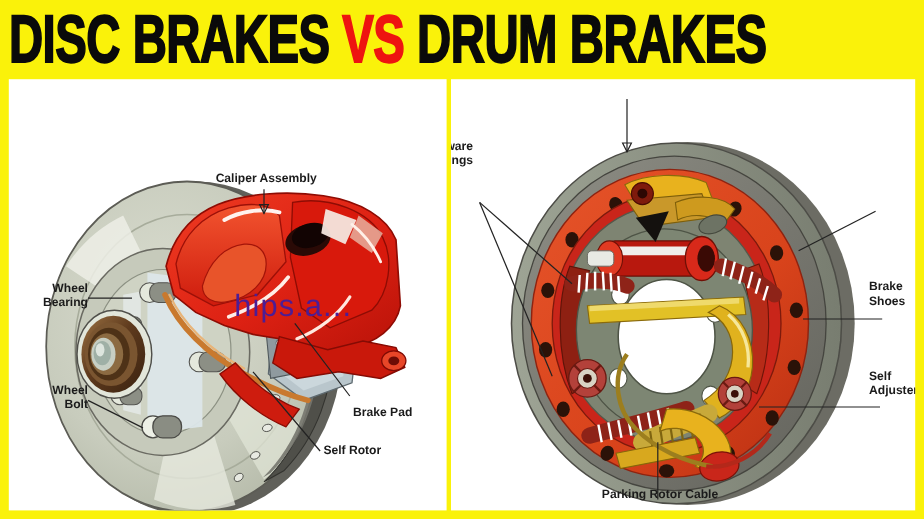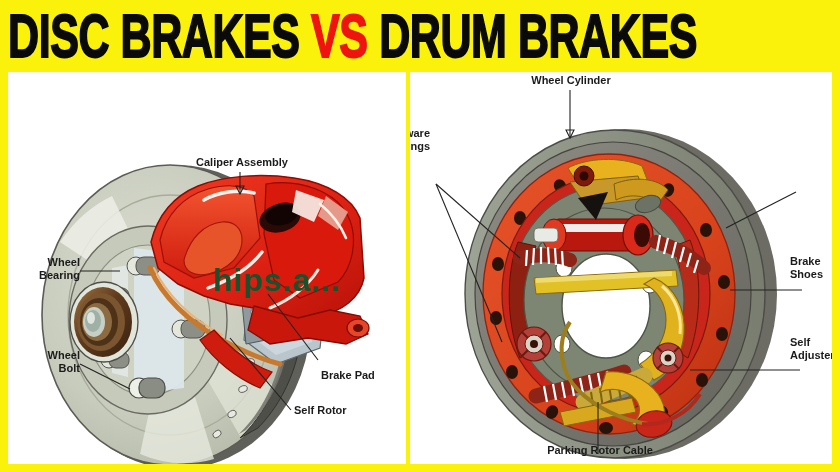--- a/index.html
+++ b/index.html
@@ -40,21 +40,21 @@
     position:relative;
     background:#FFFFFF;
     overflow:hidden;
   }
   .panel-left{width:398px;height:392px;}
   .divider{width:4px;height:392px;background:#FAF20A;}
   .panel-right{width:422px;height:392px;}
 
   .watermark{
     position:absolute;left:205px;top:190px;
-    font-size:32px;color:#14532d;font-weight:bold;letter-spacing:1px;
+    font-size:28px;color:#4c1d95;font-weight:normal;letter-spacing:1px;
     user-select:none;
   }
 
   
   .lbl{
     position:absolute;
     font-family:"Liberation Sans",sans-serif;
     font-weight:bold;
     font-size:11px;
     line-height:13px;
@@ -422,21 +422,20 @@
           <path class="lead" d="M160 66 l-4 -8 l8 0 z" fill="#222"></path>
           <line class="lead" x1="26" y1="112" x2="110" y2="186"></line>
           <line class="lead" x1="26" y1="112" x2="92" y2="270"></line>
           <line class="lead" x1="386" y1="120" x2="316" y2="156"></line>
           <line class="lead" x1="392" y1="218" x2="320" y2="218"></line>
           <line class="lead" x1="390" y1="298" x2="280" y2="298"></line>
           <line class="lead" x1="188" y1="382" x2="188" y2="330"></line>
         </g>
       </svg>
 
-      <div class="lbl c" style="left:100px;top:2px;width:122px;">Wheel Cylinder</div>
       <div class="lbl r" style="left:-92px;top:55px;width:112px;">Hardware
 And Springs</div>
       <div class="lbl" style="left:380px;top:183px;width:70px;">Brake
 Shoes</div>
       <div class="lbl" style="left:380px;top:264px;width:70px;">Self
 Adjuster</div>
       <div class="lbl c" style="left:102px;top:372px;width:176px;">Parking Rotor Cable</div>
     </div>
   </div>
 </div>

